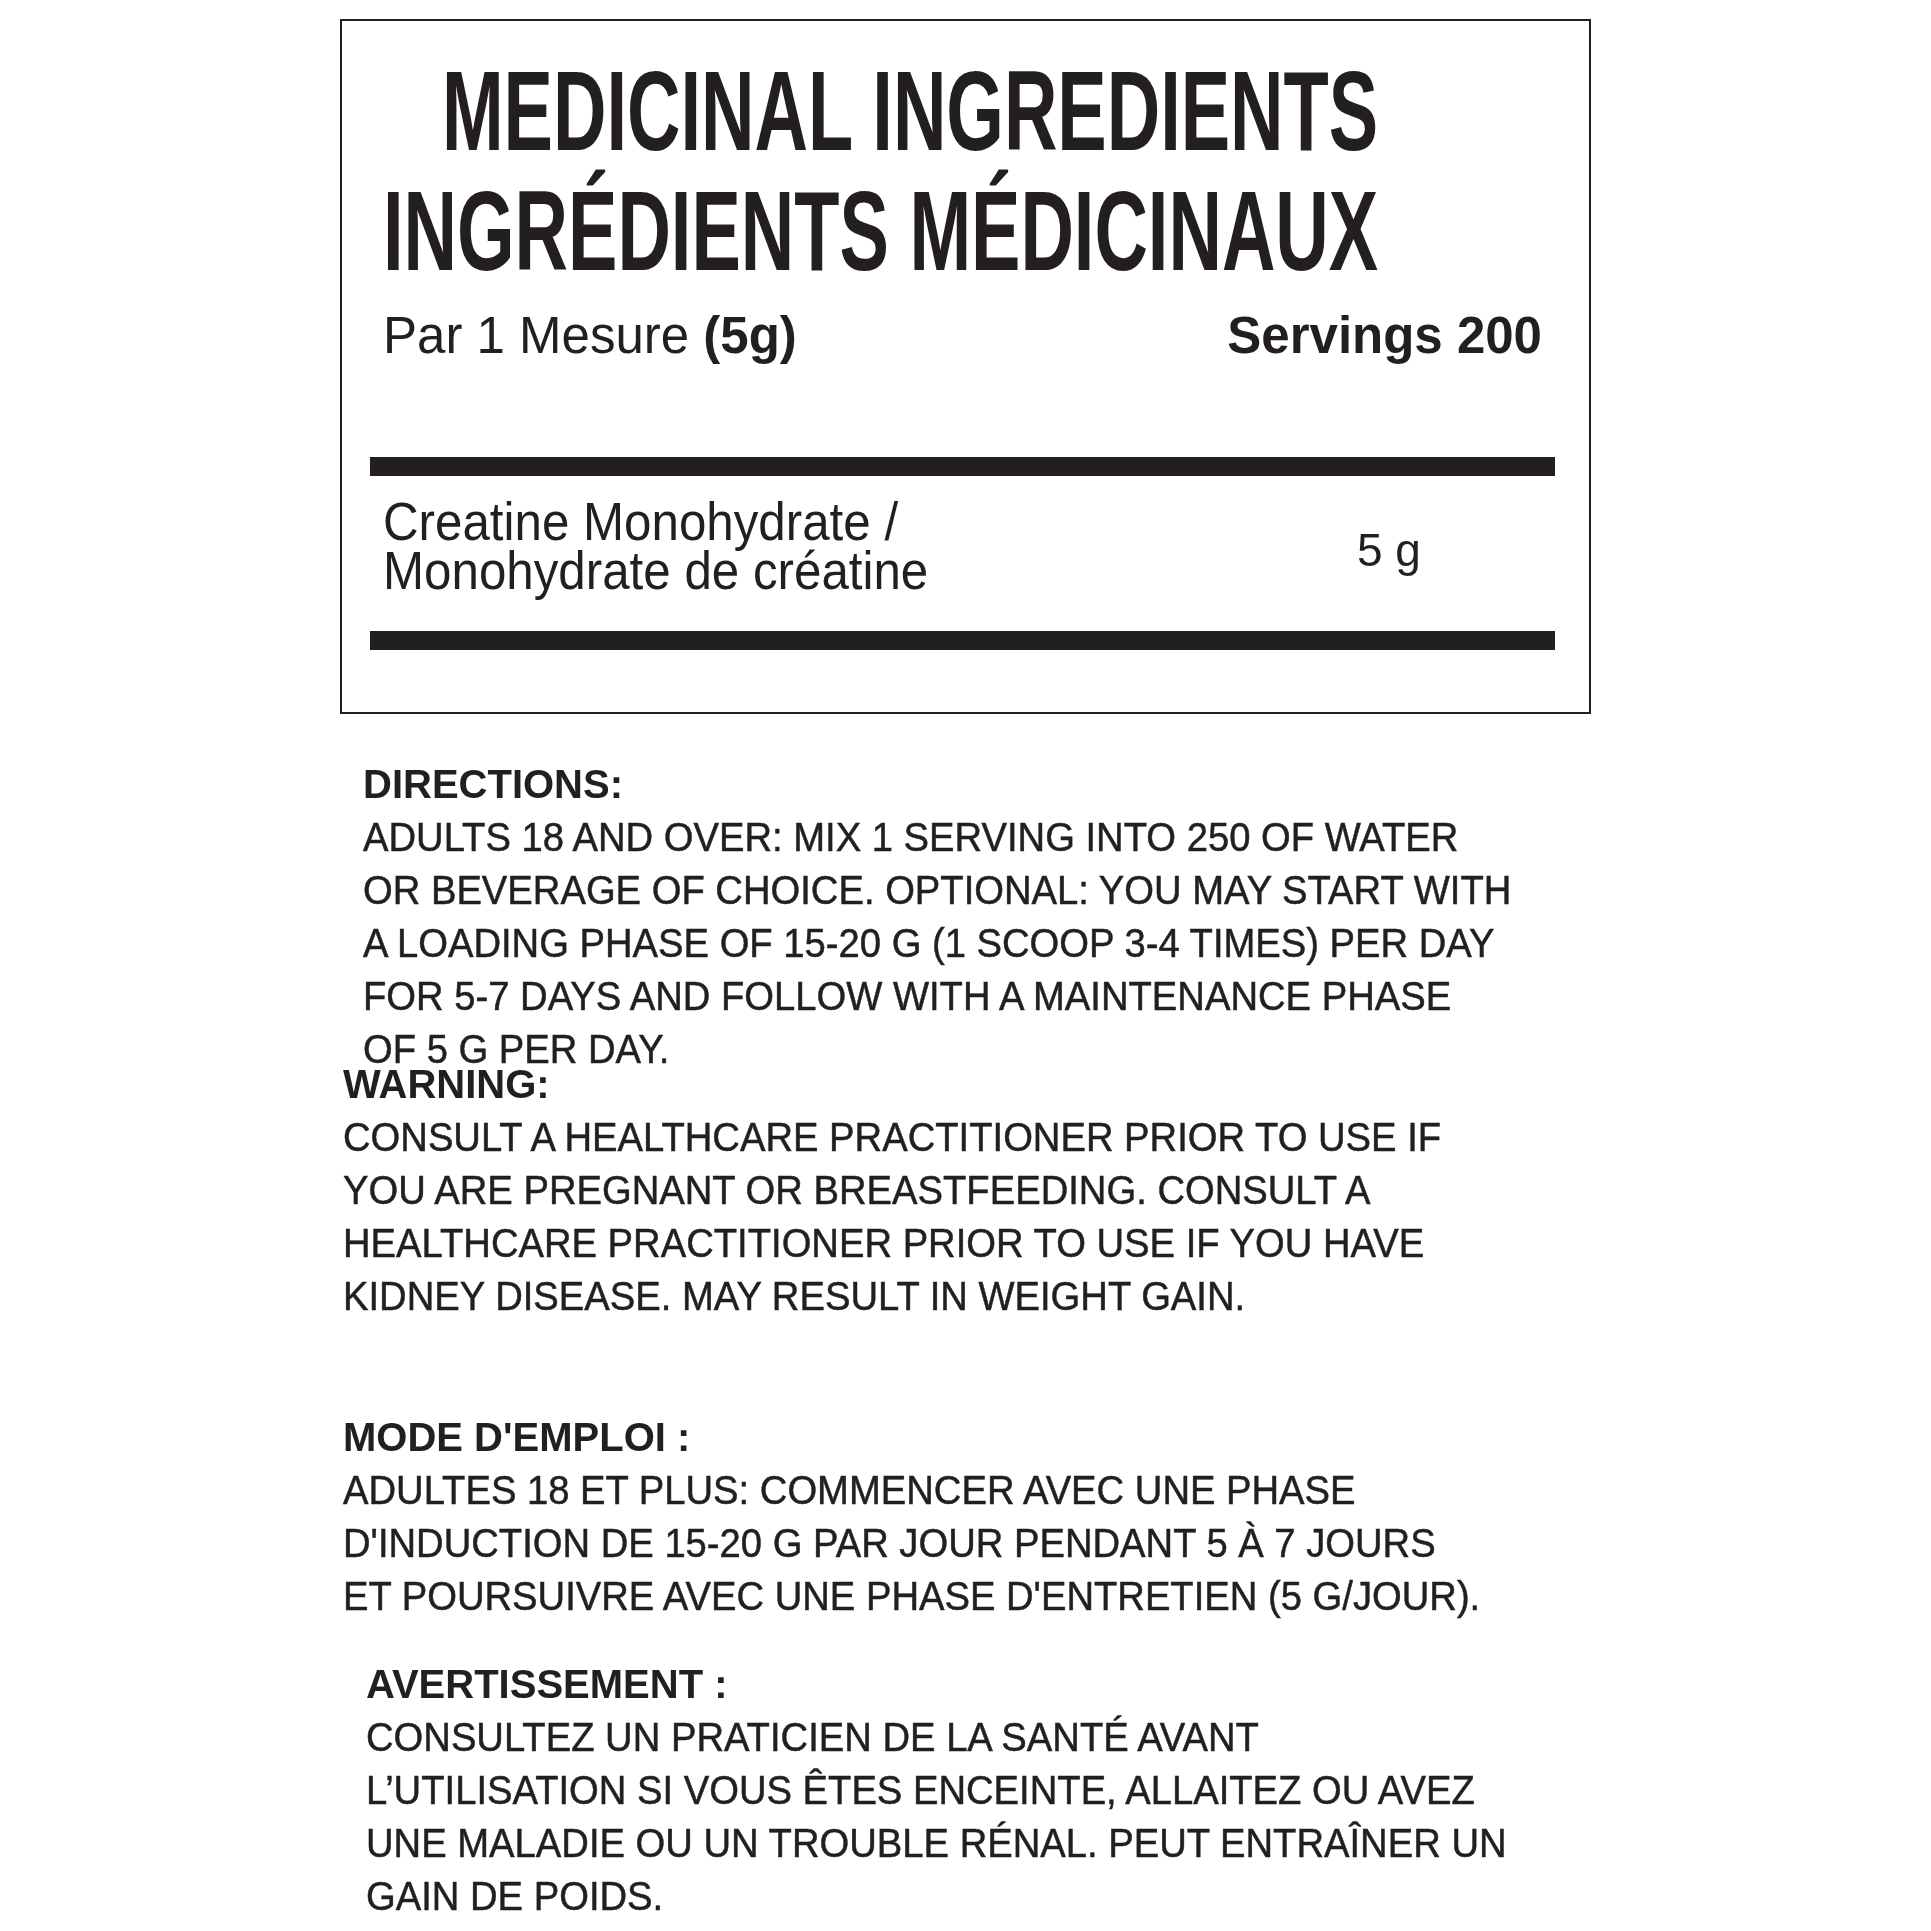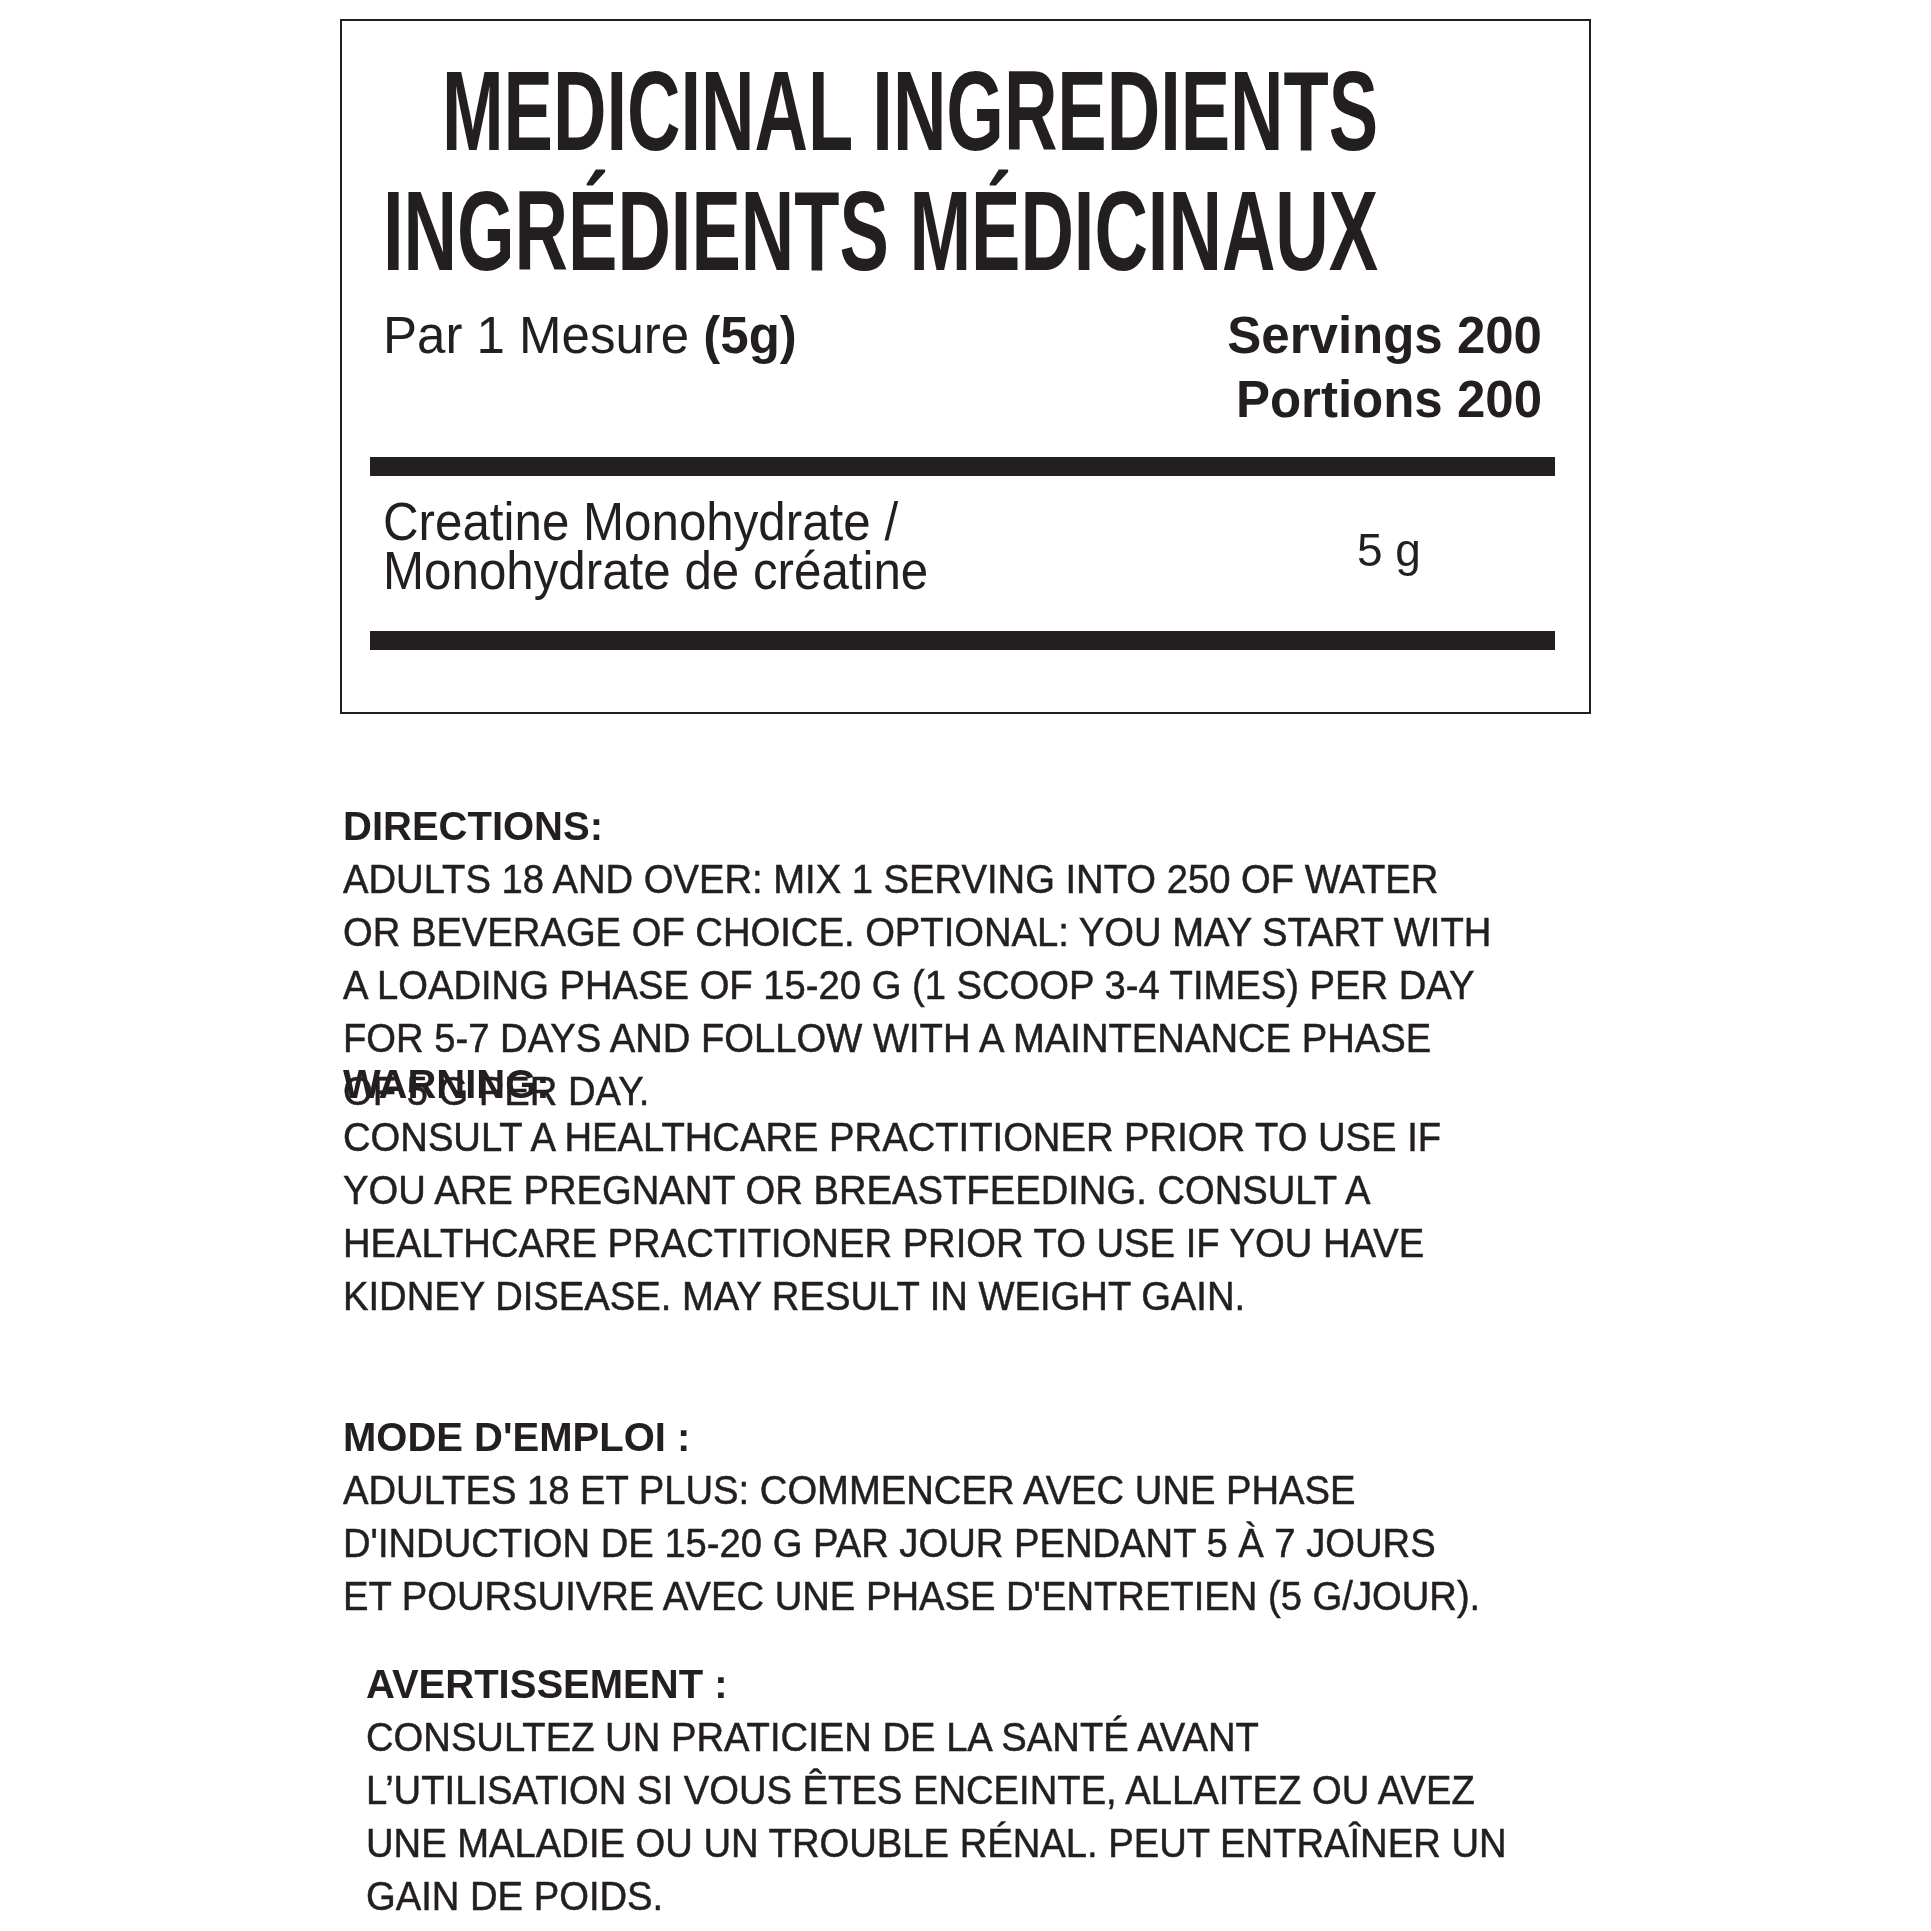--- a/index.html
+++ b/index.html
@@ -15,42 +15,41 @@
   .servings-count { right:389px; top:304px; font-size:51px; line-height:64px; font-weight:700; text-align:right; white-space:nowrap; }
   .bar { left:370px; width:1185px; height:19.3px; background:#231f20; }
   .bar1 { top:457px; }
   .bar2 { top:631px; }
   .ingredient { left:383px; top:497px; font-size:53px; line-height:49px; white-space:nowrap; transform-origin:left top; transform:scaleX(0.93); }
   .ingredient span { display:block; }
   .amount { left:1357px; top:524px; font-size:46px; line-height:53px; white-space:nowrap; }
   .section { left:343px; font-size:40px; line-height:53px; white-space:nowrap; -webkit-text-stroke:0.5px #231f20; }
   .section .heading { font-weight:700; display:block; -webkit-text-stroke:0; }
   .section .line { display:block; transform-origin:left center; transform:scaleX(0.955); }
-  .s1 { top:800px; }
+  .s1 { top:758px;margin-left:20px; }
   .s2 { top:1058px; }
   .s3 { top:1411px; }
   .s4 { top:1658px;margin-left:23px; }
 </style>
 </head>
 <body>
 
 <div class="abs box"></div>
 
 <div class="abs title">
   <span class="ln ln1">MEDICINAL INGREDIENTS</span>
   <span class="ln ln2">INGRÉDIENTS MÉDICINAUX</span>
 </div>
 
 <div class="abs serving">
   <div><span>Par 1 Mesure </span><span class="b">(5g)</span></div>
 </div>
 
 <div class="abs servings-count">
   <div>Servings 200</div>
-  <div>Portions 200</div>
 </div>
 
 <div class="abs bar bar1"></div>
 
 <div class="abs ingredient">
   <span>Creatine Monohydrate /</span>
   <span>Monohydrate de créatine</span>
 </div>
 <div class="abs amount">5 g</div>
 

